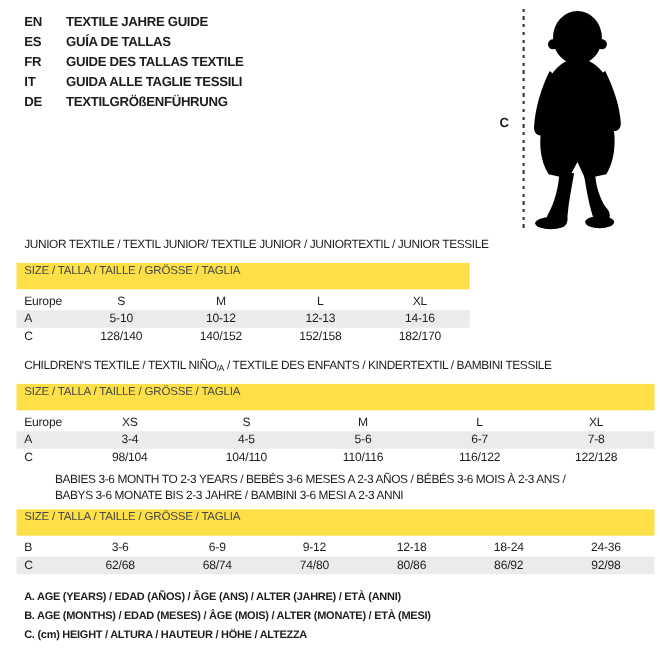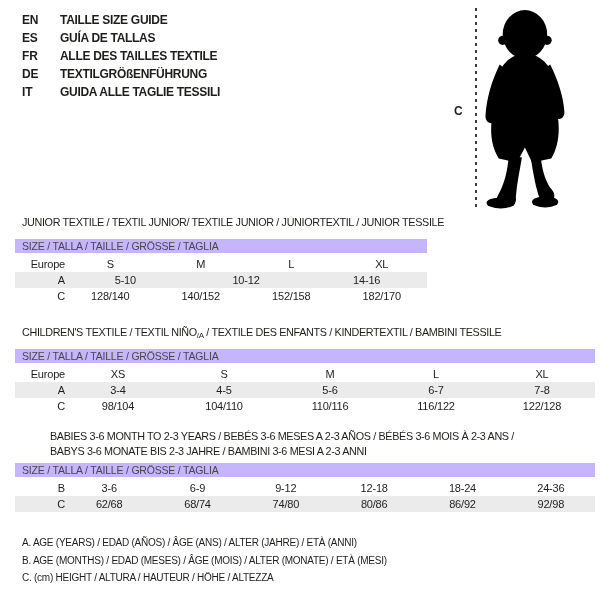--- a/index.html
+++ b/index.html
@@ -23,56 +23,56 @@
   .baby-svg { position:absolute; left:42px; top:6px; width:98px; height:204px; }
 
   
   .section-heading { position:absolute; left:22px; font-size:10.8px; font-weight:400;
     letter-spacing:-0.35px; white-space:nowrap; }
   .section-heading sub { font-size:8px; vertical-align:-2px; }
   .heading-2line div { line-height:15px;margin-left:28px; }
 
   
   .size-table { position:absolute; left:15px; }
-  .size-bar { height:14px; background:#c4b5fd; color:#474747; font-size:10.5px;
+  .size-bar { height:24px; background:#fde047; color:#474747; font-size:10.5px;
     line-height:14px; padding-left:7px; margin-bottom:3px; letter-spacing:-0.2px; }
   .trow { display:flex; height:16px; line-height:16px; font-size:11px; letter-spacing:-0.2px; }
   .trow.alt { background:#ebebeb; }
-  .tlabel { width:50px; padding-left:7px; text-align:right; }
+  .tlabel { width:50px; padding-left:7px; text-align:left; }
   .tcell { flex:1 1 0; text-align:center; }
 
   
   .notes { position:absolute; left:22px; top:534px; }
-  .note-line { font-size:10px; font-weight:400; letter-spacing:-0.25px; line-height:17.5px; white-space:nowrap; }
+  .note-line { font-size:10px; font-weight:700; letter-spacing:-0.25px; line-height:17.5px; white-space:nowrap; }
 </style>
 </head>
 <body>
 
 <div class="page">
 
   <div class="lang-block">
     <div class="lang-row">
       <span class="lang-code">EN</span>
-      <span class="lang-title">TAILLE SIZE GUIDE</span>
+      <span class="lang-title">TEXTILE JAHRE GUIDE</span>
     </div>
     <div class="lang-row">
       <span class="lang-code">ES</span>
       <span class="lang-title">GUÍA DE TALLAS</span>
     </div>
     <div class="lang-row">
       <span class="lang-code">FR</span>
-      <span class="lang-title">ALLE DES TAILLES TEXTILE</span>
+      <span class="lang-title">GUIDE DES TALLAS TEXTILE</span>
+    </div>
+    <div class="lang-row">
+      <span class="lang-code">IT</span>
+      <span class="lang-title">GUIDA ALLE TAGLIE TESSILI</span>
     </div>
     <div class="lang-row">
       <span class="lang-code">DE</span>
       <span class="lang-title">TEXTILGRÖßENFÜHRUNG</span>
-    </div>
-    <div class="lang-row">
-      <span class="lang-code">IT</span>
-      <span class="lang-title">GUIDA ALLE TAGLIE TESSILI</span>
     </div>
   </div>
 
   <div class="figure">
     <span class="measure-label">C</span>
     <div class="measure-line"></div>
     <svg class="baby-svg" viewBox="0 0 96 202" xmlns="http://www.w3.org/2000/svg">
       <g fill="#000000">
         <ellipse cx="42" cy="28" rx="22" ry="24"></ellipse>
         <circle cx="20" cy="34" r="4.5"></circle>
@@ -96,20 +96,21 @@
       <span class="tlabel">Europe</span>
       <span class="tcell">S</span>
       <span class="tcell">M</span>
       <span class="tcell">L</span>
       <span class="tcell">XL</span>
     </div>
     <div class="trow alt">
       <span class="tlabel">A</span>
       <span class="tcell">5-10</span>
       <span class="tcell">10-12</span>
+      <span class="tcell">12-13</span>
       <span class="tcell">14-16</span>
     </div>
     <div class="trow">
       <span class="tlabel">C</span>
       <span class="tcell">128/140</span>
       <span class="tcell">140/152</span>
       <span class="tcell">152/158</span>
       <span class="tcell">182/170</span>
     </div>
   </div>

